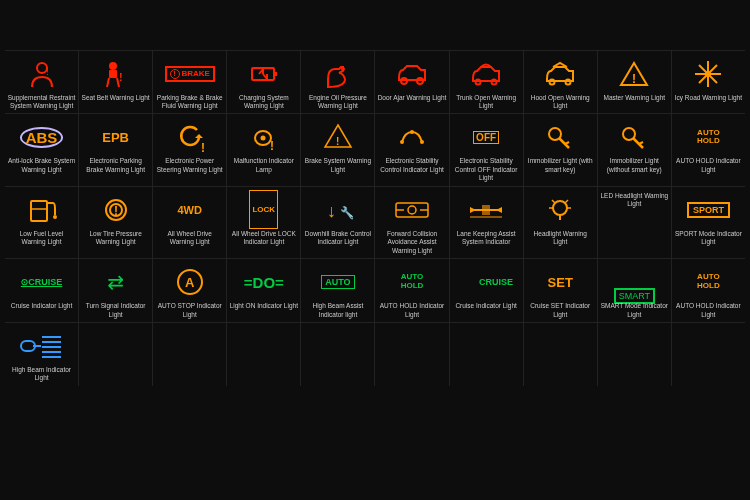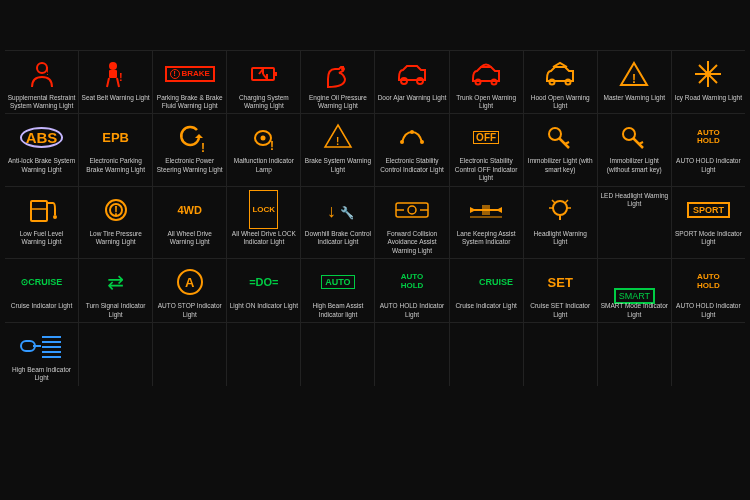--- a/index.html
+++ b/index.html
@@ -356,39 +356,39 @@
         <div class="cell">
           <div class="symbol">
             <span style="border:2px solid #ff9900;font-size:9px;font-weight:900;color:#ff9900;padding:1px 4px;">SPORT</span>
           </div>
           <div class="label">SPORT Mode Indicator Light</div>
         </div>
       </div>
       <div class="grid-row">
         <div class="cell">
           <div class="symbol">
-            <span style="font-size:9px;font-weight:900;color:#00cc44;">⊙CRUISE</span>
+            <span style="font-size:9px;font-weight:900;color:#00cc44;text-decoration:underline;">⊙CRUISE</span>
           </div>
           <div class="label">Cruise Indicator Light</div>
         </div>
         <div class="cell">
           <div class="symbol">
             <span style="font-size:20px;color:#00cc44;">⇄</span>
           </div>
           <div class="label">Turn Signal Indicator Light</div>
         </div>
         <div class="cell">
           <div class="symbol">
             <span style="border:2px solid #ff9900;border-radius:50%;width:26px;height:26px;display:inline-flex;align-items:center;justify-content:center;font-size:13px;font-weight:900;color:#ff9900;">A</span>
           </div>
           <div class="label">AUTO STOP Indicator Light</div>
         </div>
         <div class="cell">
           <div class="symbol">
-            <span style="font-size:11px;font-weight:900;color:#00cc44;">=DO=</span>
+            <span style="font-size:15px;font-weight:900;color:#00cc44;">=DO=</span>
           </div>
           <div class="label">Light ON Indicator Light</div>
         </div>
         <div class="cell">
           <div class="symbol">
             <span style="font-size:9px;font-weight:900;color:#00cc44;border:1px solid #00cc44;padding:1px 3px;">AUTO</span>
           </div>
           <div class="label">High Beam Assist Indicator light</div>
         </div>
         <div class="cell">

